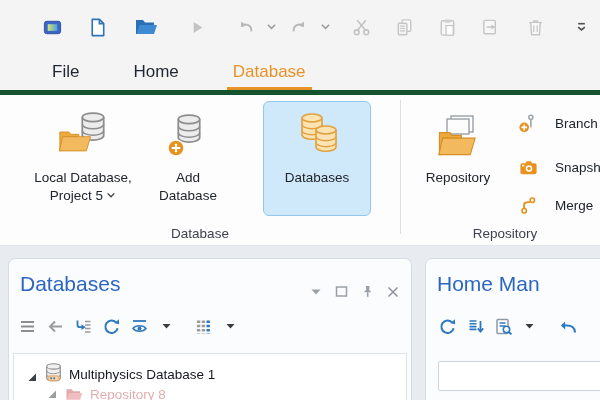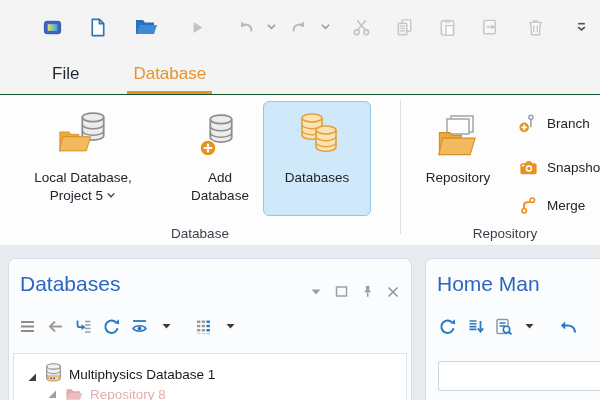--- a/index.html
+++ b/index.html
@@ -17,21 +17,21 @@
     position: absolute; top: 0; left: 0; width: 600px; height: 54px;
     background: #f4f4f4;
     display: flex; align-items: center;
     padding-left: 42px;
   }
   .qat-item { display: flex; align-items: center; justify-content: center; }
 
   
   #tabbar {
     position: absolute; top: 54px; left: 0; width: 600px; height: 41px;
-    background: #f4f4f4; border-bottom: 1px solid #14532d;
+    background: #f4f4f4; border-bottom: 5px solid #14532d;
     display: flex; align-items: stretch; padding-left: 48px;
   }
   .tab {
     position: relative; display: flex; align-items: center;
     font-size: 17px; font-weight: 500; color: #1f2733;
     margin-right: 46px; padding: 0 4px; cursor: default;
   }
   .tab.active { color: #e8922a; }
   .tab.active::after {
     content: ""; position: absolute; left: -2px; right: -2px; bottom: 0;
@@ -62,21 +62,21 @@
   }
   .rbtn .rlabel {
     margin-top: 9px; text-align: center; font-size: 13.5px;
     line-height: 1.32; color: #20242c; white-space: nowrap;
   }
   .rbtn.selected { background: #cfe8fa; border-color: #94c7ea; }
   .caret-inline { display: inline-block; vertical-align: 1px; margin-left: 3px; }
   .sbtn-col { position: absolute; left: 118px; top: 0; width: 120px; }
   .sbtn {
     position: absolute; left: 0; height: 36px; display: flex; align-items: center;
-    gap: 8px; font-size: 13.5px; color: #20242c; white-space: nowrap; cursor: default;
+    gap: 16px; font-size: 13.5px; color: #20242c; white-space: nowrap; cursor: default;
   }
 
   
   #workspace {
     position: absolute; top: 246px; left: 0; width: 600px; height: 154px;
     background: #e8ebef;
   }
   .panel {
     position: absolute; top: 12px; height: 190px;
     background: #fafcfe; border: 1px solid #d4dce5;
@@ -234,20 +234,21 @@
   <span class="qat-item">
     <svg width="19" height="19" viewBox="0 0 20 20" fill="none" stroke="#4f4f4f" stroke-width="1.7">
         <path d="M6.5 6h7"></path>
         <path d="M6.5 9.5l3.5 3 3.5-3"></path>
       </svg>
   </span>
 </div>
 
 <div id="tabbar">
   <div class="tab">File</div>
+  <div class="tab">Home</div>
   <div class="tab active">Database</div>
 </div>
 
 <div id="ribbon">
 
   <div class="rgroup" id="group-database">
     <div class="rbtn" style="left:16px; width:134px;">
       <span>
         <svg width="50" height="48" viewBox="0 0 50 48">
           <g style="--f:#ececec;--s:#8d8d8d">
@@ -257,21 +258,21 @@
         </svg>
       </span>
       <div class="rlabel">
         <span>Local Database,</span><br>
         <span>Project 5</span><span class="caret-inline"><svg width="10" height="7" viewBox="0 0 12 8">
               <path d="M2 1.5l4 4 4-4" fill="none" stroke="#3b3b3b" stroke-width="1.5"></path>
             </svg></span>
       </div>
     </div>
 
-    <div class="rbtn" style="left:172px; width:96px;">
+    <div class="rbtn" style="left:140px; width:96px;">
       <span>
         <svg width="46" height="48" viewBox="0 0 46 48">
           <g style="--f:#ececec;--s:#8d8d8d">
               <use href="#cyl" x="11" y="2" width="26" height="30"></use>
             </g>
           <circle cx="11" cy="36" r="8" fill="#e8921e" stroke="#fff" stroke-width="1.4"></circle>
           <path d="M11 31.8v8.4M6.8 36h8.4" stroke="#fff" stroke-width="2.2"></path>
         </svg>
       </span>
       <div class="rlabel">

